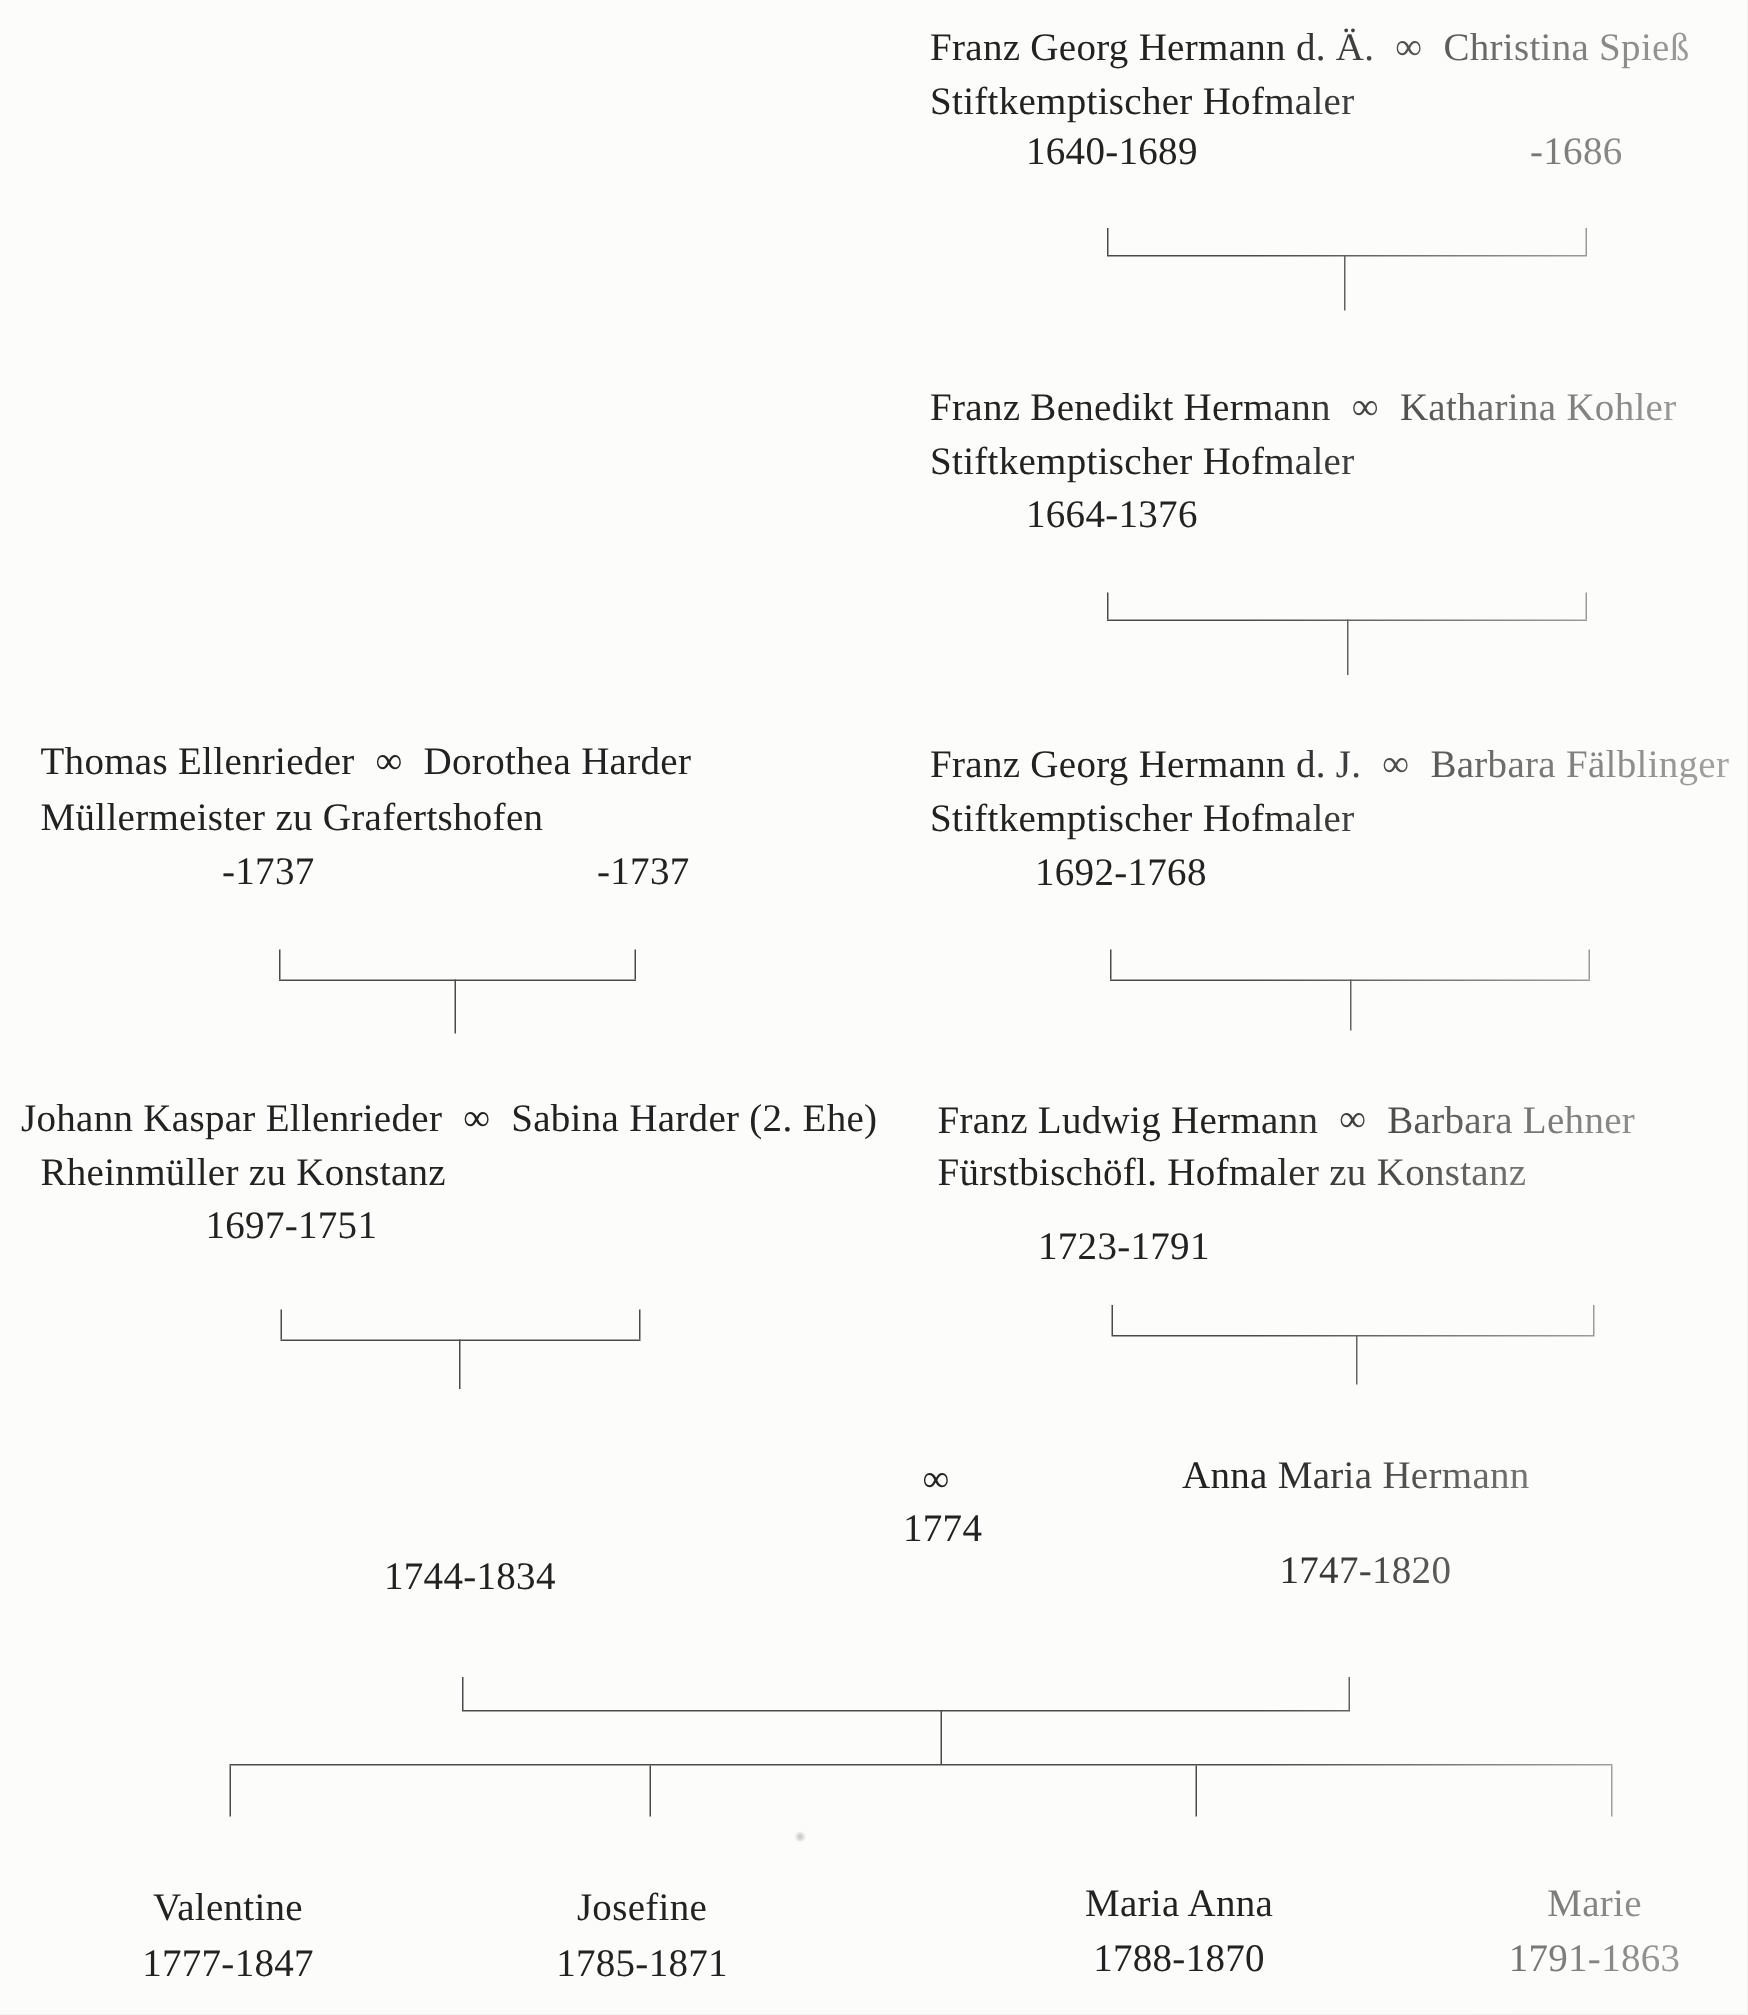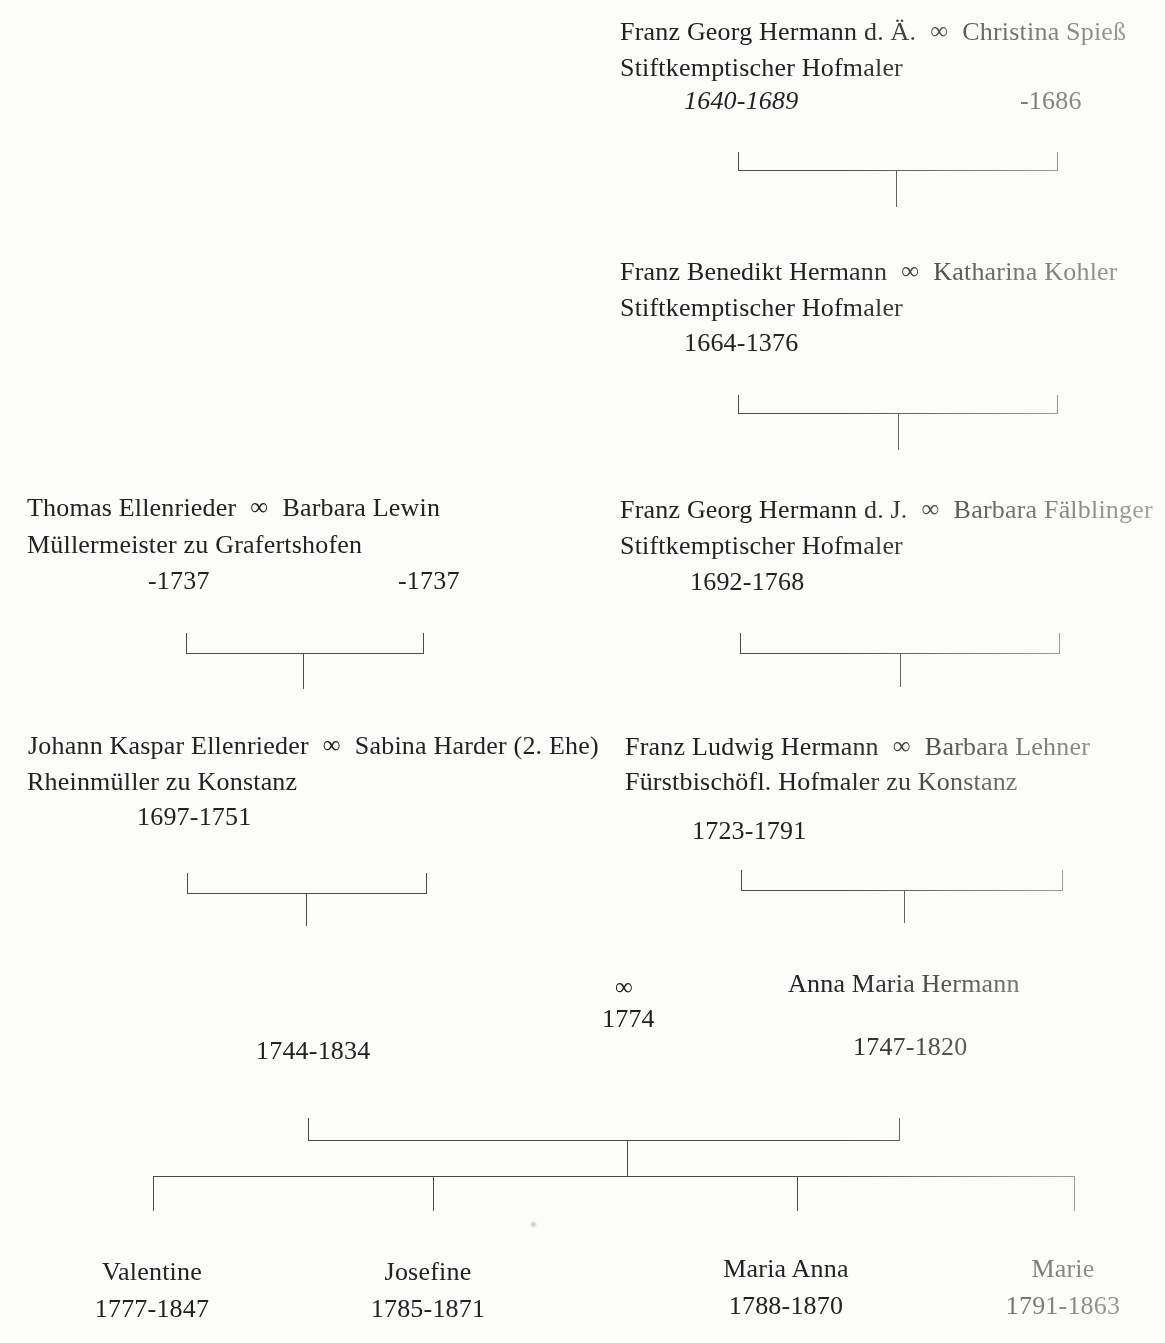--- a/index.html
+++ b/index.html
@@ -59,21 +59,21 @@
 </style>
 </head>
 <body>
 
 <div id="canvas">
 
   <div class="txt" style="left:620px;top:19px;">
     <span>Franz Georg Hermann d. Ä.</span><span class="inf">∞</span><span>Christina Spieß</span>
   </div>
   <div class="txt" style="left:620px;top:55px;">Stiftkemptischer Hofmaler</div>
-  <div class="txt" style="left:684px;top:88px;font-style:italic;">1640-1689</div>
+  <div class="txt" style="left:684px;top:88px;">1640-1689</div>
   <div class="txt" style="left:1020px;top:88px;">-1686</div>
 
   <div class="bracket" style="left:738px;top:152px;width:320px;height:18px;">
     <i class="tl"></i>
       <i class="tr"></i>
       <i class="stem" style="left:158px;height:37px;"></i>
   </div>
 
   <div class="txt" style="left:620px;top:259px;">
     <span>Franz Benedikt Hermann</span><span class="inf">∞</span><span>Katharina Kohler</span>
@@ -87,38 +87,38 @@
       <i class="stem" style="left:160px;height:37px;"></i>
   </div>
 
   <div class="txt" style="left:620px;top:497px;">
     <span>Franz Georg Hermann d. J.</span><span class="inf">∞</span><span>Barbara Fälblinger</span>
   </div>
   <div class="txt" style="left:620px;top:533px;">Stiftkemptischer Hofmaler</div>
   <div class="txt" style="left:690px;top:569px;">1692-1768</div>
 
   <div class="txt" style="left:27px;top:495px;">
-    <span>Thomas Ellenrieder</span><span class="inf">∞</span><span>Barbara Lewin</span>
+    <span>Thomas Ellenrieder</span><span class="inf">∞</span><span>Dorothea Harder</span>
   </div>
   <div class="txt" style="left:27px;top:532px;">Müllermeister zu Grafertshofen</div>
   <div class="txt" style="left:148px;top:568px;">-1737</div>
   <div class="txt" style="left:398px;top:568px;">-1737</div>
 
   <div class="bracket" style="left:186px;top:633px;width:238px;height:20px;">
     <i class="tl"></i>
       <i class="tr"></i>
       <i class="stem" style="left:117px;height:36px;"></i>
   </div>
   <div class="bracket" style="left:740px;top:633px;width:320px;height:20px;">
     <i class="tl"></i>
       <i class="tr"></i>
       <i class="stem" style="left:160px;height:34px;"></i>
   </div>
 
-  <div class="txt" style="left:28px;top:733px;">
+  <div class="txt" style="left:14px;top:733px;">
     <span>Johann Kaspar Ellenrieder</span><span class="inf">∞</span><span>Sabina Harder (2. Ehe)</span>
   </div>
   <div class="txt" style="left:27px;top:769px;">Rheinmüller zu Konstanz</div>
   <div class="txt" style="left:137px;top:804px;">1697-1751</div>
 
   <div class="txt" style="left:625px;top:734px;">
     <span>Franz Ludwig Hermann</span><span class="inf">∞</span><span>Barbara Lehner</span>
   </div>
   <div class="txt" style="left:625px;top:769px;">Fürstbischöfl. Hofmaler zu Konstanz</div>
   <div class="txt" style="left:692px;top:818px;">1723-1791</div>

